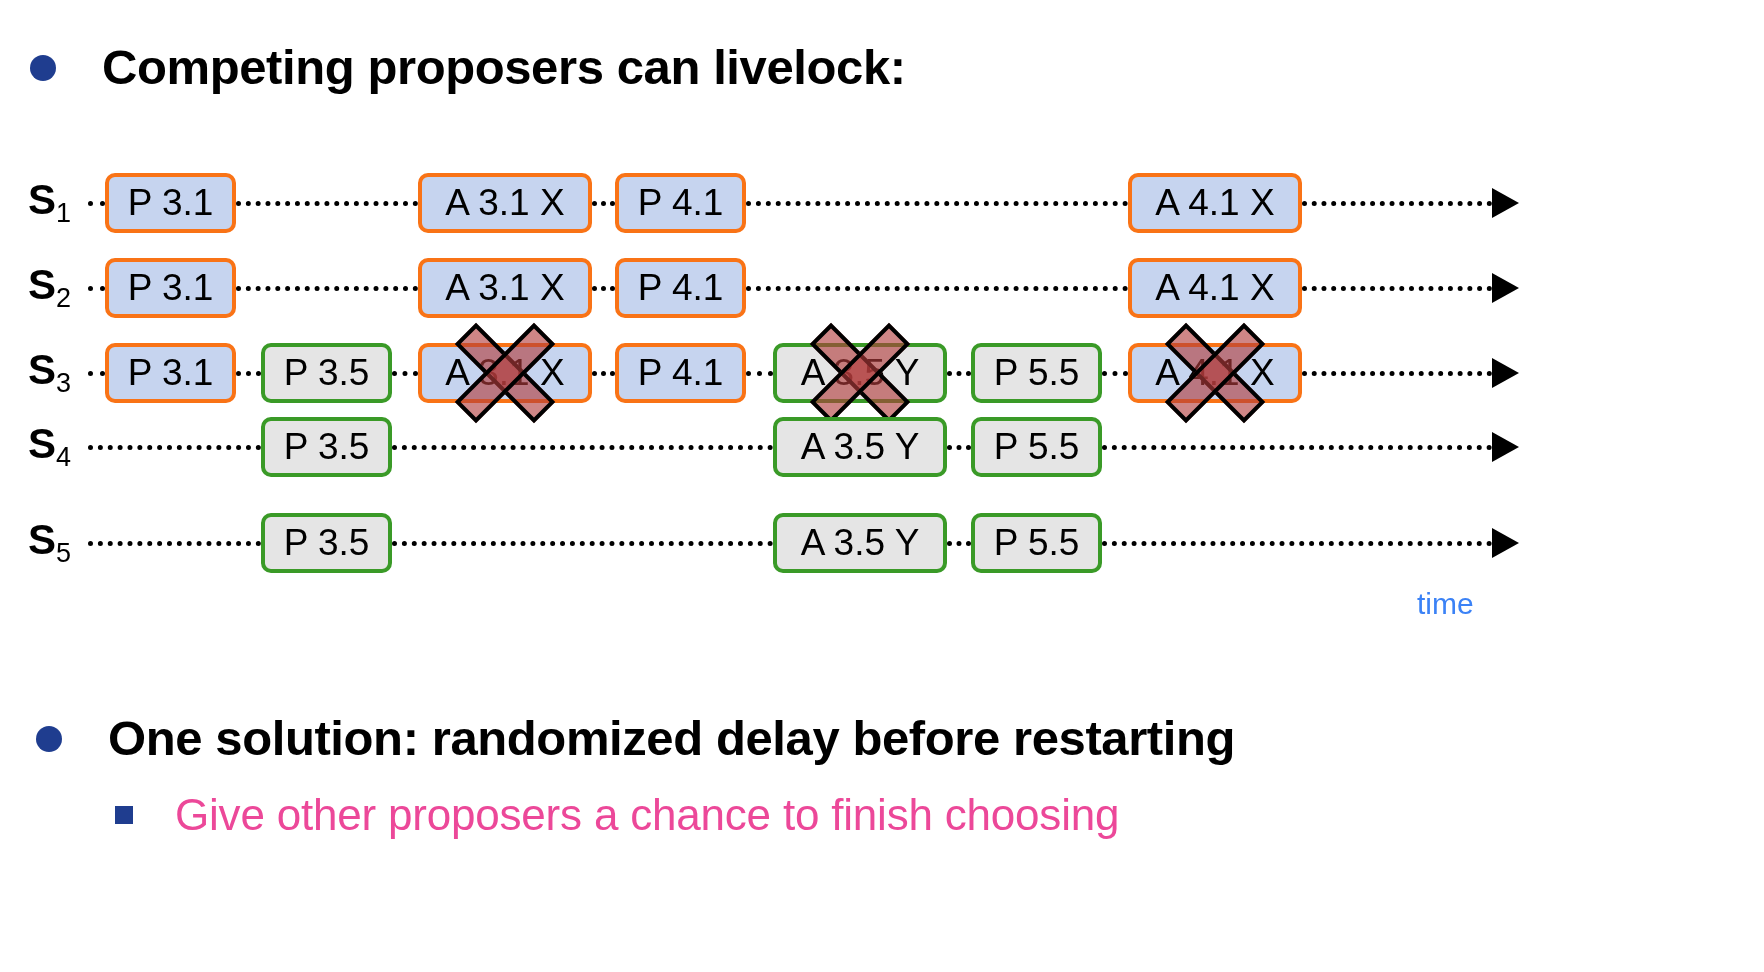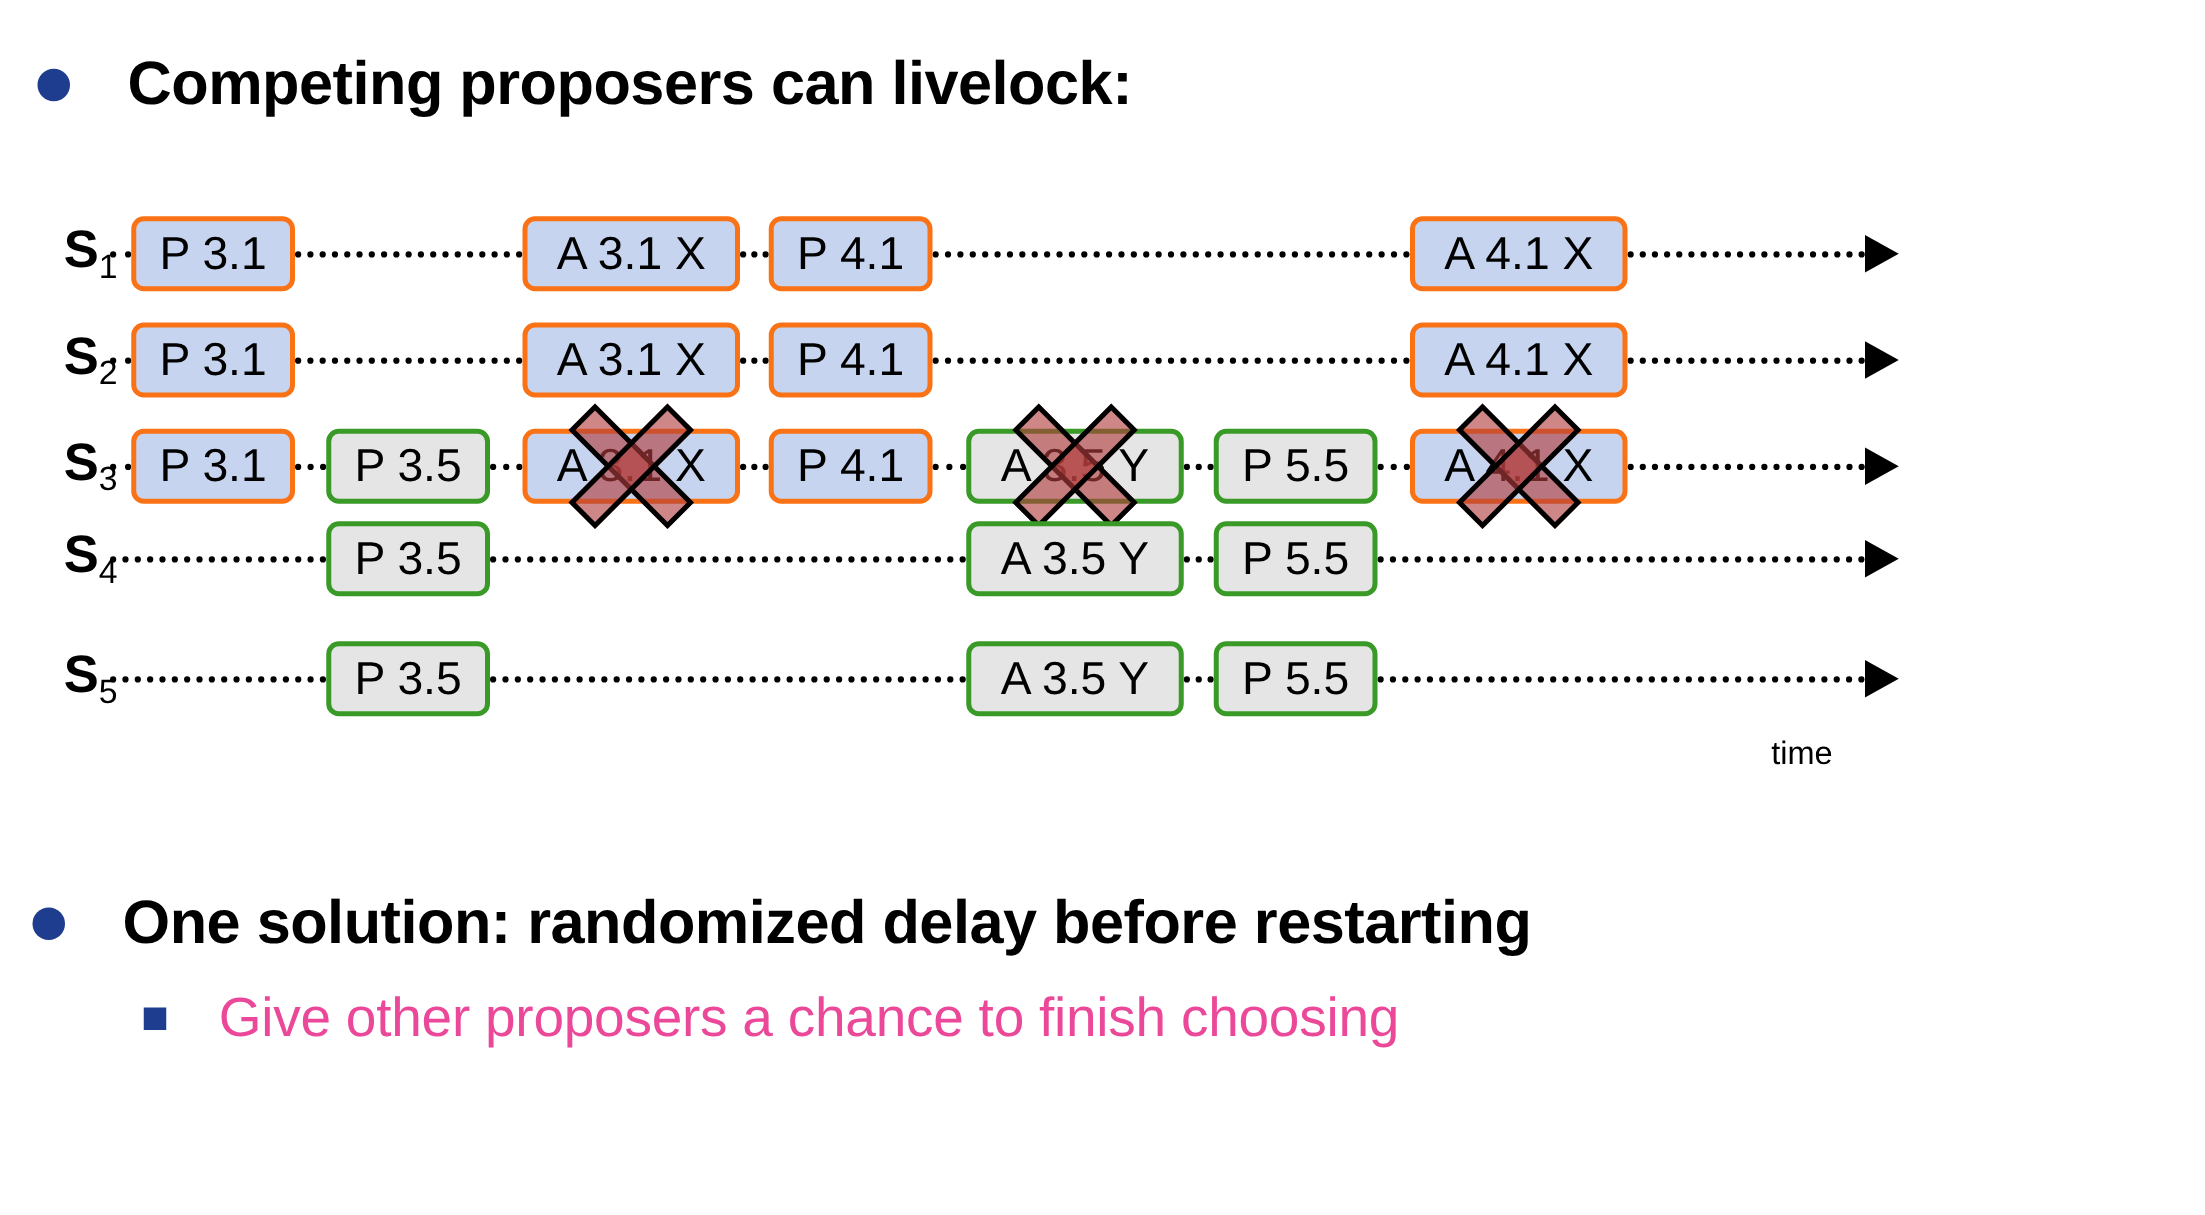--- a/index.html
+++ b/index.html
@@ -45,21 +45,21 @@
   .bullet-text-l2 {
     font-size: 44px;
     font-weight: normal;
     color: #ec4899;
     letter-spacing: -0.2px;
     white-space: nowrap;
     line-height: 1.05;
   }
 
   #bullet-top      { left: 30px;  top: 42px; gap: 46px; }
-  #bullet-solution { left: 26px;  top: 713px; gap: 46px; text-align: center; }
+  #bullet-solution { left: 36px;  top: 713px; gap: 46px; text-align: center; }
   #bullet-sub      { left: 115px; top: 792px; gap: 42px; }
 
   
   #timeline {
     position: absolute;
     left: 0;
     top: 160px;
     width: 1764px;
     height: 460px;
   }
@@ -72,21 +72,20 @@
   .row-label {
     position: absolute;
     left: 28px;
     top: 50%;
     transform: translateY(-50%);
     font-size: 42px;
     font-weight: bold;
     color: #000000;
     line-height: 1;
     white-space: nowrap;
-    margin-left: 23px;
   }
   .row-label sub {
     font-size: 27px;
     font-weight: normal;
     vertical-align: -0.30em;
     letter-spacing: 0;
   }
 
   
   .tl-line {
@@ -150,22 +149,22 @@
     margin-top: -15px;
     background: rgba(178, 60, 60, 0.62);
     border: 4px solid #000000;
     box-sizing: border-box;
   }
   .xmark .bar.a { transform: rotate(45deg); }
   .xmark .bar.b { transform: rotate(-45deg); }
 
   #time-label {
     position: absolute;
-    font-size: 26px;
-    color: #000000;
+    font-size: 30px;
+    color: #3b82f6;
     white-space: nowrap;
     text-align: center;
   }
 </style>
 </head>
 <body>
 
 <div class="bullet-line" id="bullet-top">
   <span class="bullet-dot"></span>
   <span class="bullet-text-l1">Competing proposers can livelock:</span>

